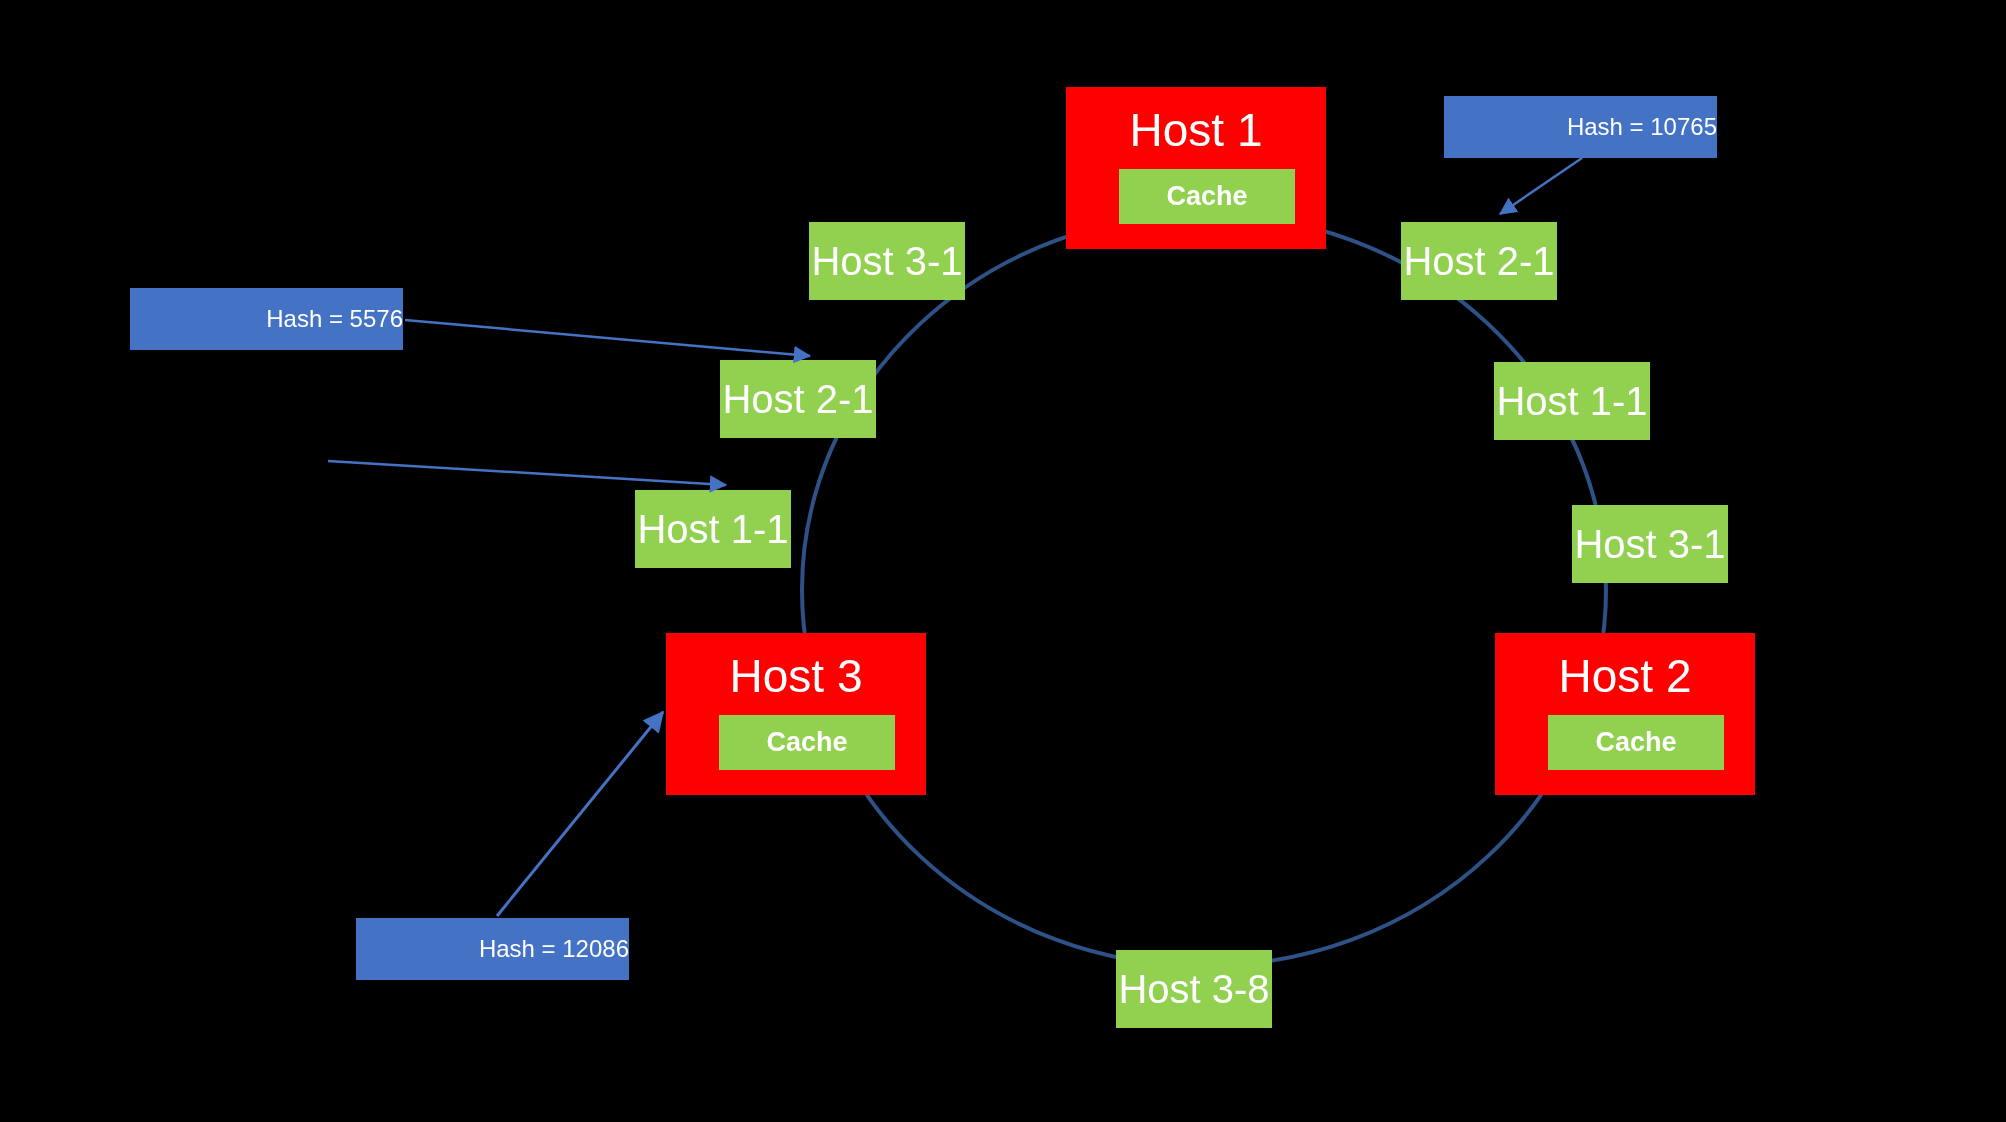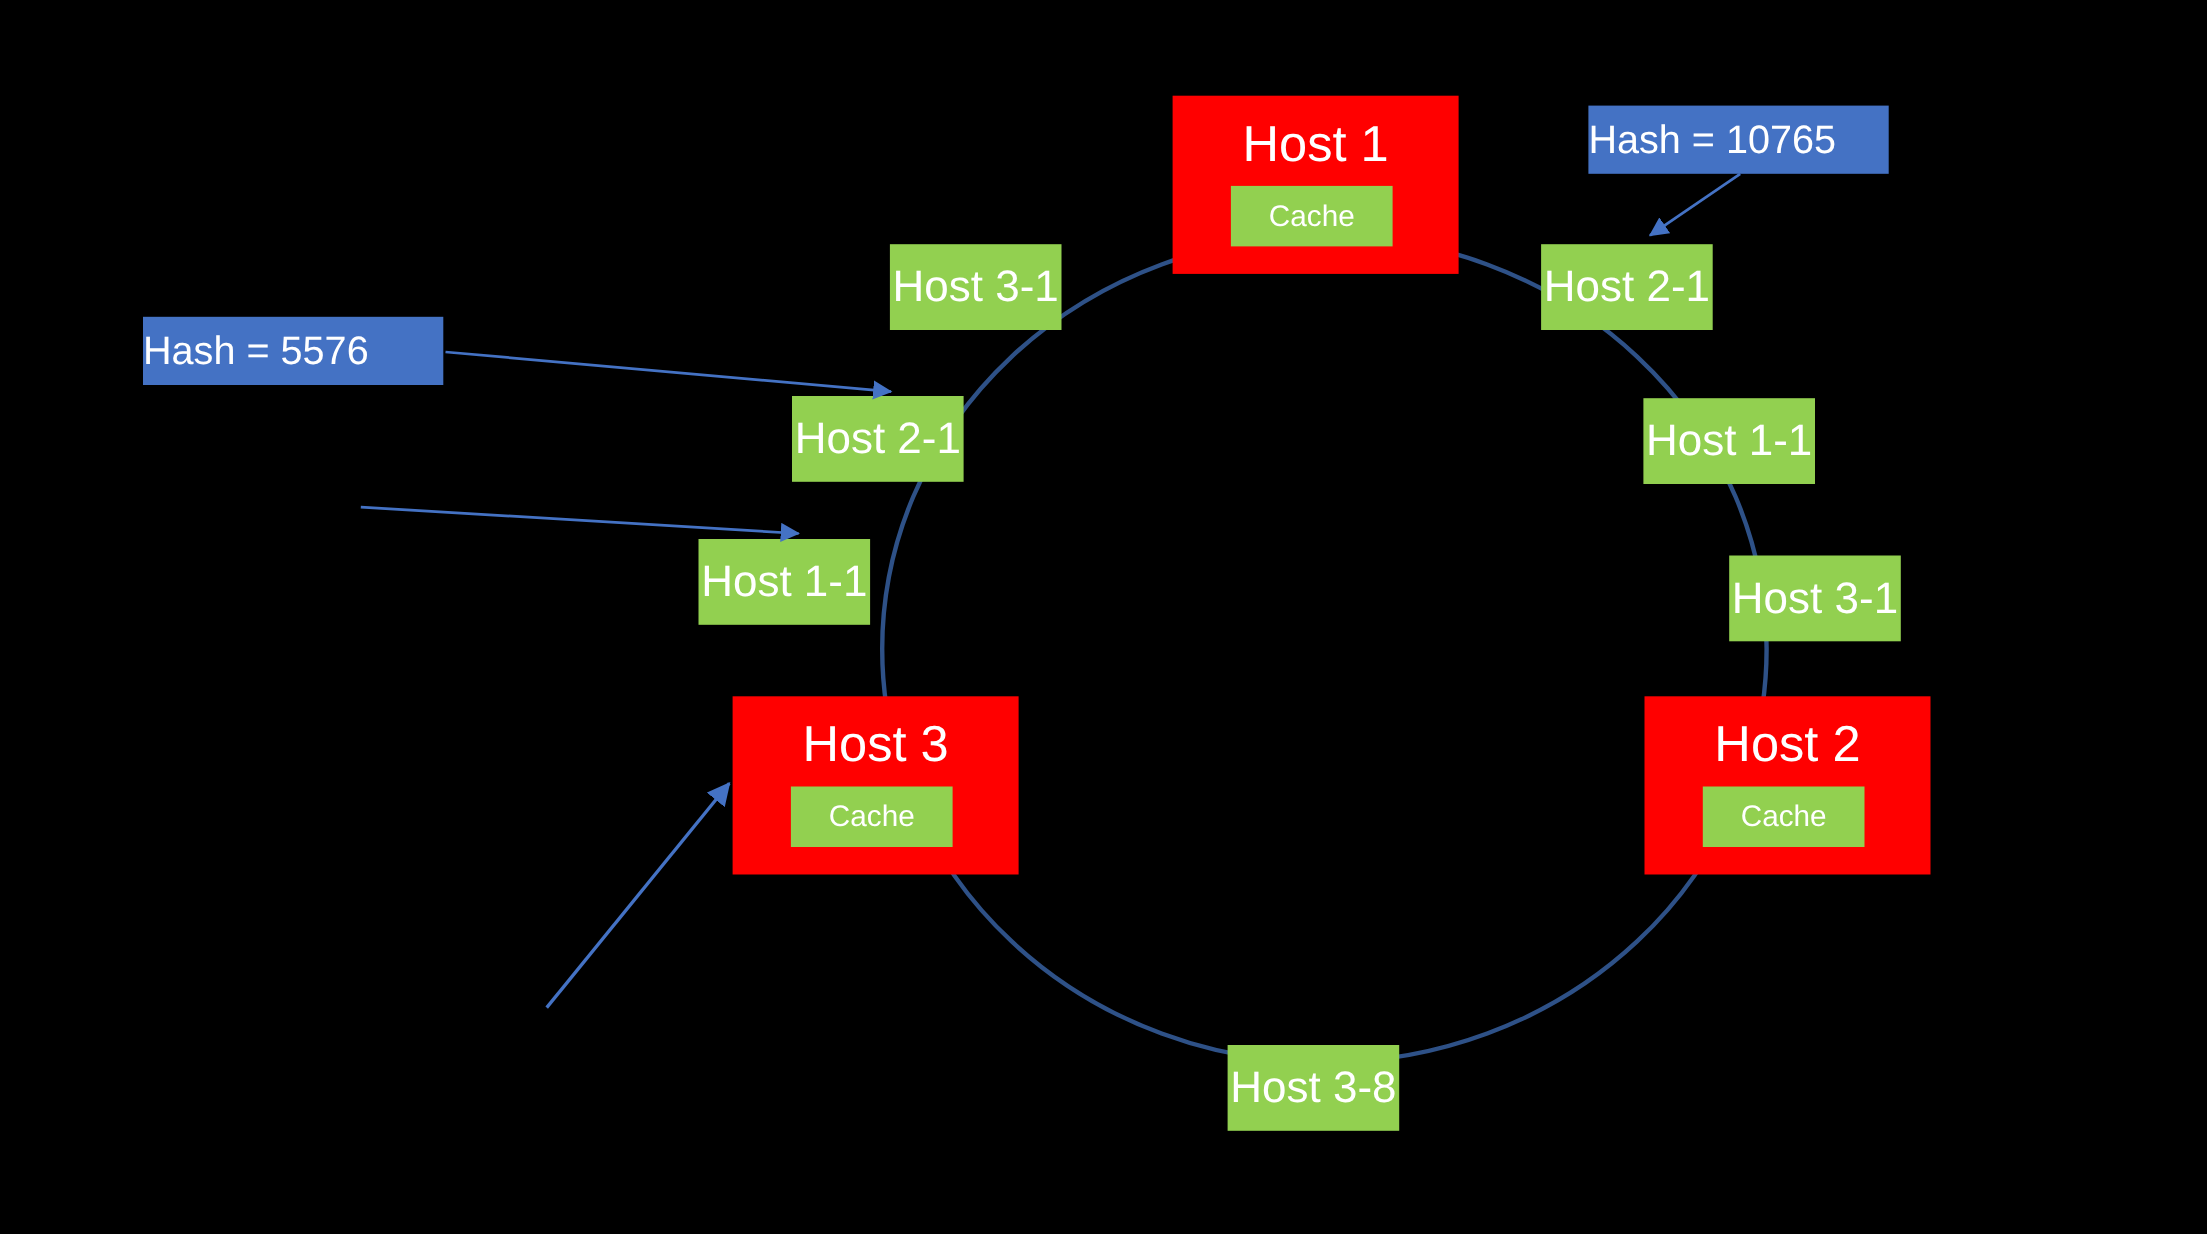--- a/index.html
+++ b/index.html
@@ -41,50 +41,51 @@
     text-align: center;
     font-size: 46px;
     line-height: 58px;
     font-weight: 400;
     color: #FFFFFF;
   }
   .cache-box {
     position: absolute;
     left: 53px;
     top: 82px;
-    width: 147px;
+    width: 176px;
     height: 55px;
     background: #92D050;
     display: flex;
     align-items: center;
     justify-content: center;
     font-size: 27px;
     color: #FFFFFF;
+    font-weight: bold;
   }
   .vnode {
     position: absolute;
     width: 156px;
     height: 78px;
     background: #92D050;
     display: flex;
     align-items: center;
     justify-content: center;
     font-size: 40px;
     color: #FFFFFF;
     z-index: 1;
   }
   .hash-tag {
     position: absolute;
     width: 273px;
     height: 62px;
     background: #4472C4;
     display: flex;
     align-items: center;
-    justify-content: flex-start;
-    font-size: 36px;
+    justify-content: flex-end;
+    font-size: 24px;
     color: #FFFFFF;
     z-index: 2;
   }
 </style>
 </head>
 <body>
 
 <div class="canvas">
 
   <svg class="layer ring-layer" width="2006" height="1122" viewBox="0 0 2006 1122">
@@ -133,20 +134,23 @@
   <div class="vnode" style="left:1528px;top:505px">
     <span>Host 3-1</span>
   </div>
 
   <div class="hash-tag" style="left:1400px;top:96px">
     <span>Hash = 10765</span>
   </div>
   <div class="hash-tag" style="left:86px;top:288px">
     <span>Hash = 5576</span>
   </div>
+  <div class="hash-tag" style="left:312px;top:918px">
+    <span>Hash = 12086</span>
+  </div>
 
   <svg class="layer arrow-layer" width="2006" height="1122" viewBox="0 0 2006 1122">
     <defs>
       <marker id="arrowhead" markerWidth="8" markerHeight="7" refX="6.5" refY="3.5" orient="auto">
         <path d="M0,0 L7,3.5 L0,7 Z" fill="#4472C4"></path>
       </marker>
     </defs>
     <line x1="1538" y1="158" x2="1456" y2="214" stroke="#4472C4" stroke-width="2.5" marker-end="url(#arrowhead)"></line>
     <line x1="361" y1="320" x2="766" y2="356" stroke="#4472C4" stroke-width="2.5" marker-end="url(#arrowhead)"></line>
     <line x1="284" y1="461" x2="682" y2="485" stroke="#4472C4" stroke-width="2.5" marker-end="url(#arrowhead)"></line>

